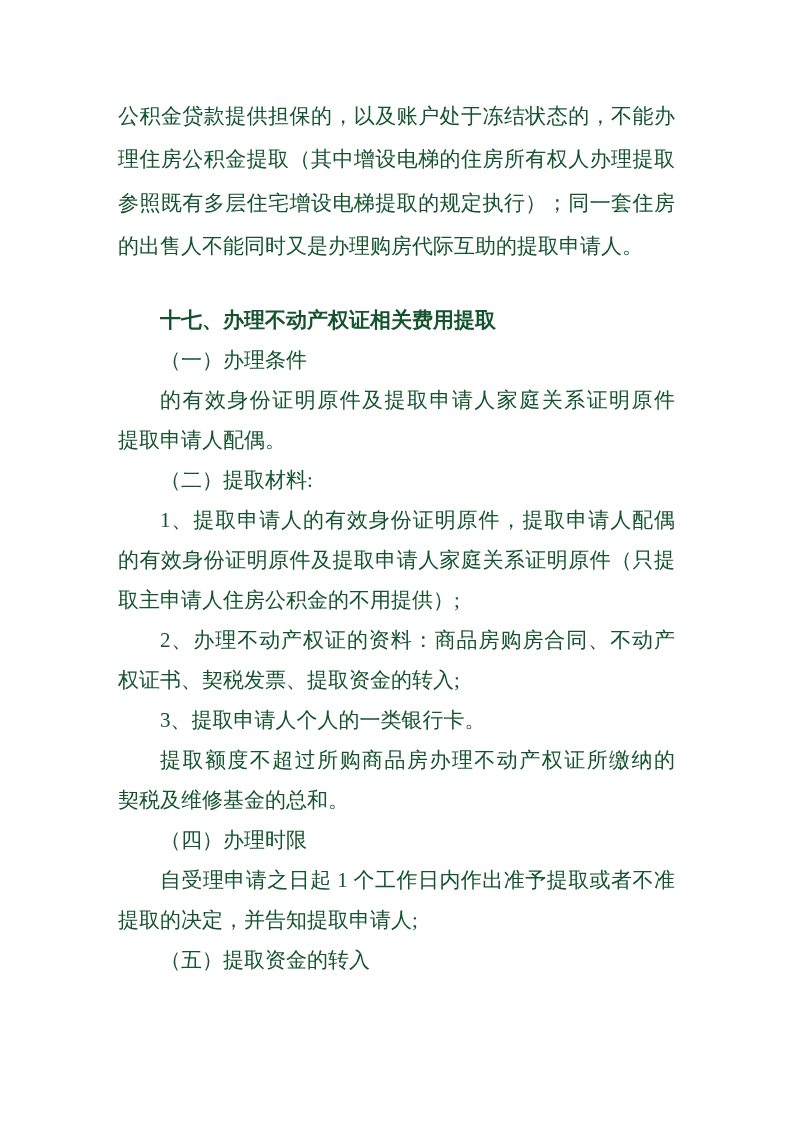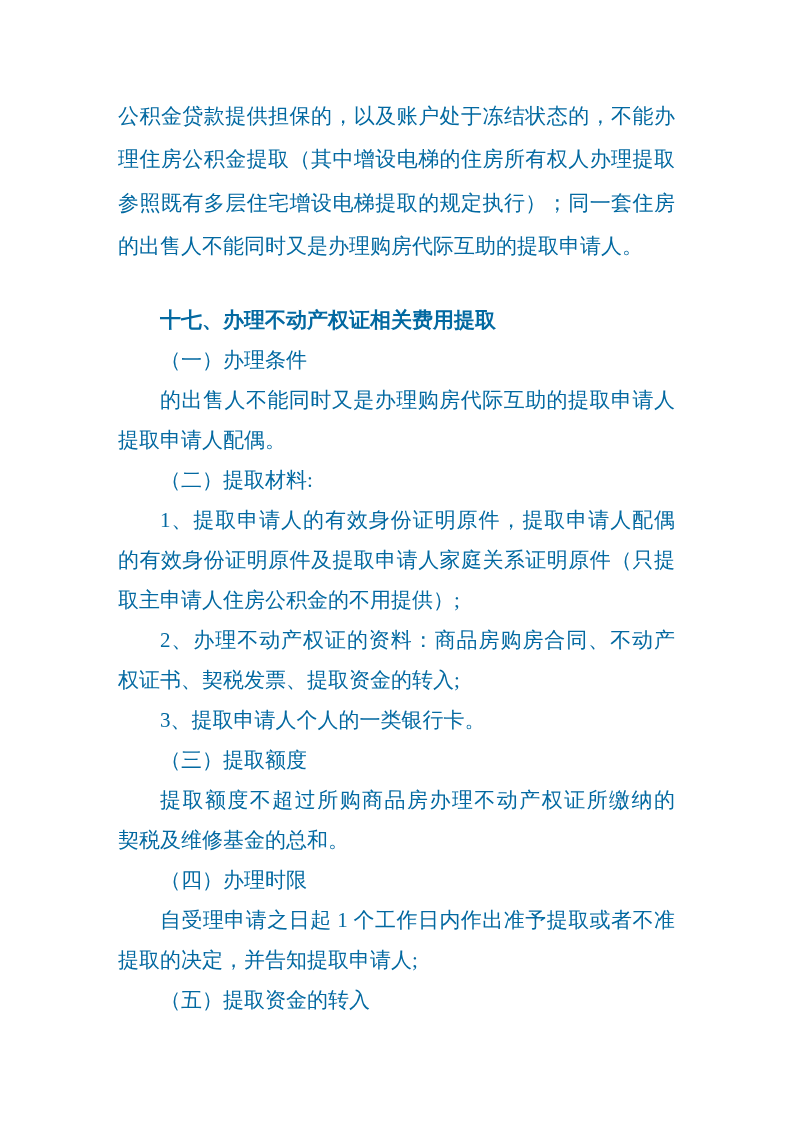--- a/index.html
+++ b/index.html
@@ -14,21 +14,21 @@
     background: #ffffff;
     overflow: hidden;
   }
   .content {
     position: absolute;
     left: 118px;
     top: 95px;
     width: 557px;
     font-family: "Liberation Serif", "DejaVu Serif", serif;
     font-size: 21px;
-    color: #0369a1;
+    color: #14532d;
   }
   .para { margin: 0; padding: 0; }
   .line {
     height: 40px;
     line-height: 40px;
     white-space: normal;
     text-align: left;
   }
   .wide .line {
     height: 43.3px;
@@ -53,40 +53,37 @@
         <div class="line just">参照既有多层住宅增设电梯提取的规定执行）；同一套住房</div>
         <div class="line">的出售人不能同时又是办理购房代际互助的提取申请人。</div>
       </div>
       <div class="para bold space-before">
         <div class="line indent">十七、办理不动产权证相关费用提取</div>
       </div>
       <div class="para">
         <div class="line indent">（一）办理条件</div>
       </div>
       <div class="para">
-        <div class="line indent just">的出售人不能同时又是办理购房代际互助的提取申请人</div>
+        <div class="line indent just">的有效身份证明原件及提取申请人家庭关系证明原件</div>
         <div class="line">提取申请人配偶。</div>
       </div>
       <div class="para">
         <div class="line indent">（二）提取材料:</div>
       </div>
       <div class="para">
         <div class="line indent just">1、提取申请人的有效身份证明原件，提取申请人配偶</div>
         <div class="line just">的有效身份证明原件及提取申请人家庭关系证明原件（只提</div>
         <div class="line">取主申请人住房公积金的不用提供）;</div>
       </div>
       <div class="para">
         <div class="line indent just">2、办理不动产权证的资料：商品房购房合同、不动产</div>
         <div class="line">权证书、契税发票、提取资金的转入;</div>
       </div>
       <div class="para">
         <div class="line indent">3、提取申请人个人的一类银行卡。</div>
-      </div>
-      <div class="para">
-        <div class="line indent">（三）提取额度</div>
       </div>
       <div class="para">
         <div class="line indent just">提取额度不超过所购商品房办理不动产权证所缴纳的</div>
         <div class="line">契税及维修基金的总和。</div>
       </div>
       <div class="para">
         <div class="line indent">（四）办理时限</div>
       </div>
       <div class="para">
         <div class="line indent just">自受理申请之日起 1 个工作日内作出准予提取或者不准</div>

